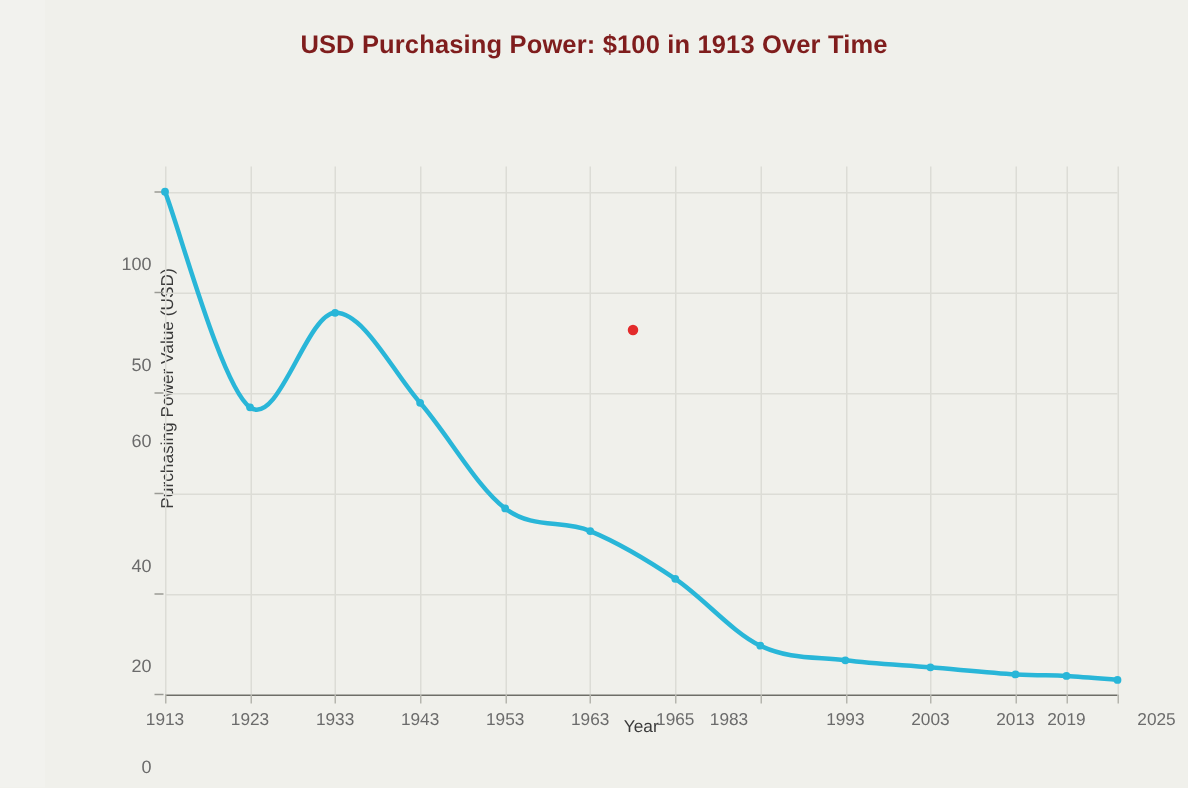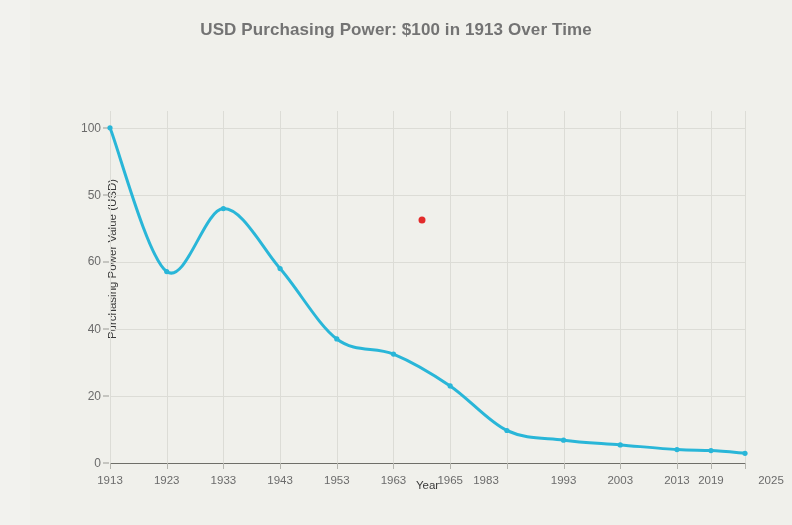--- a/index.html
+++ b/index.html
@@ -25,21 +25,21 @@
     left: 0; top: 0;
     width: 792px; height: 525px;
   }
   #chart-title {
     position: absolute;
     left: 0; top: 20px;
     width: 792px;
     text-align: center;
     font-size: 17px;
     font-weight: bold;
-    color: #737373;
+    color: #7f1d1d;
     letter-spacing: 0.1px;
   }
   #plot-area {
     position: absolute;
     left: 110px;
     top: 111px;
     width: 635px;
     height: 352px;
   }
   #y-axis-title {
@@ -63,20 +63,21 @@
     color: #3a3a3a;
   }
   .y-tick-label {
     position: absolute;
     right: 100%;
     margin-right: 9px;
     transform: translateY(-50%);
     font-size: 12px;
     color: #6b6b6b;
     white-space: nowrap;
+    margin-top: 48px;
   }
   .y-tick-dash {
     position: absolute;
     right: 100%;
     margin-right: 1px;
     width: 6px;
     height: 1px;
     background: #9a9a95;
     transform: translateY(-50%);
   }
@@ -149,21 +150,21 @@
         <div class="grid-h" style="top: 16.7619px;"></div>
       </div>
     <div id="y-ticks">
         <div class="y-tick-dash" style="top: 352px;"></div>
         <div class="y-tick-label" style="top: 352px;">0</div>
         <div class="y-tick-dash" style="top: 284.952px;"></div>
         <div class="y-tick-label" style="top: 284.952px;">20</div>
         <div class="y-tick-dash" style="top: 217.905px;"></div>
         <div class="y-tick-label" style="top: 217.905px;">40</div>
         <div class="y-tick-dash" style="top: 150.857px;"></div>
-        <div class="y-tick-label" style="top: 150px;">60</div>
+        <div class="y-tick-label" style="top: 135px;">60</div>
         <div class="y-tick-dash" style="top: 83.8095px;"></div>
         <div class="y-tick-label" style="top: 83.8095px;">50</div>
         <div class="y-tick-dash" style="top: 16.7619px;"></div>
         <div class="y-tick-label" style="top: 16.7619px;">100</div>
       </div>
     <div id="v-gridlines">
         <div class="grid-v" style="left: 0px;"></div>
         <div class="grid-v" style="left: 56.6964px;"></div>
         <div class="grid-v" style="left: 113.393px;"></div>
         <div class="grid-v" style="left: 170.089px;"></div>

